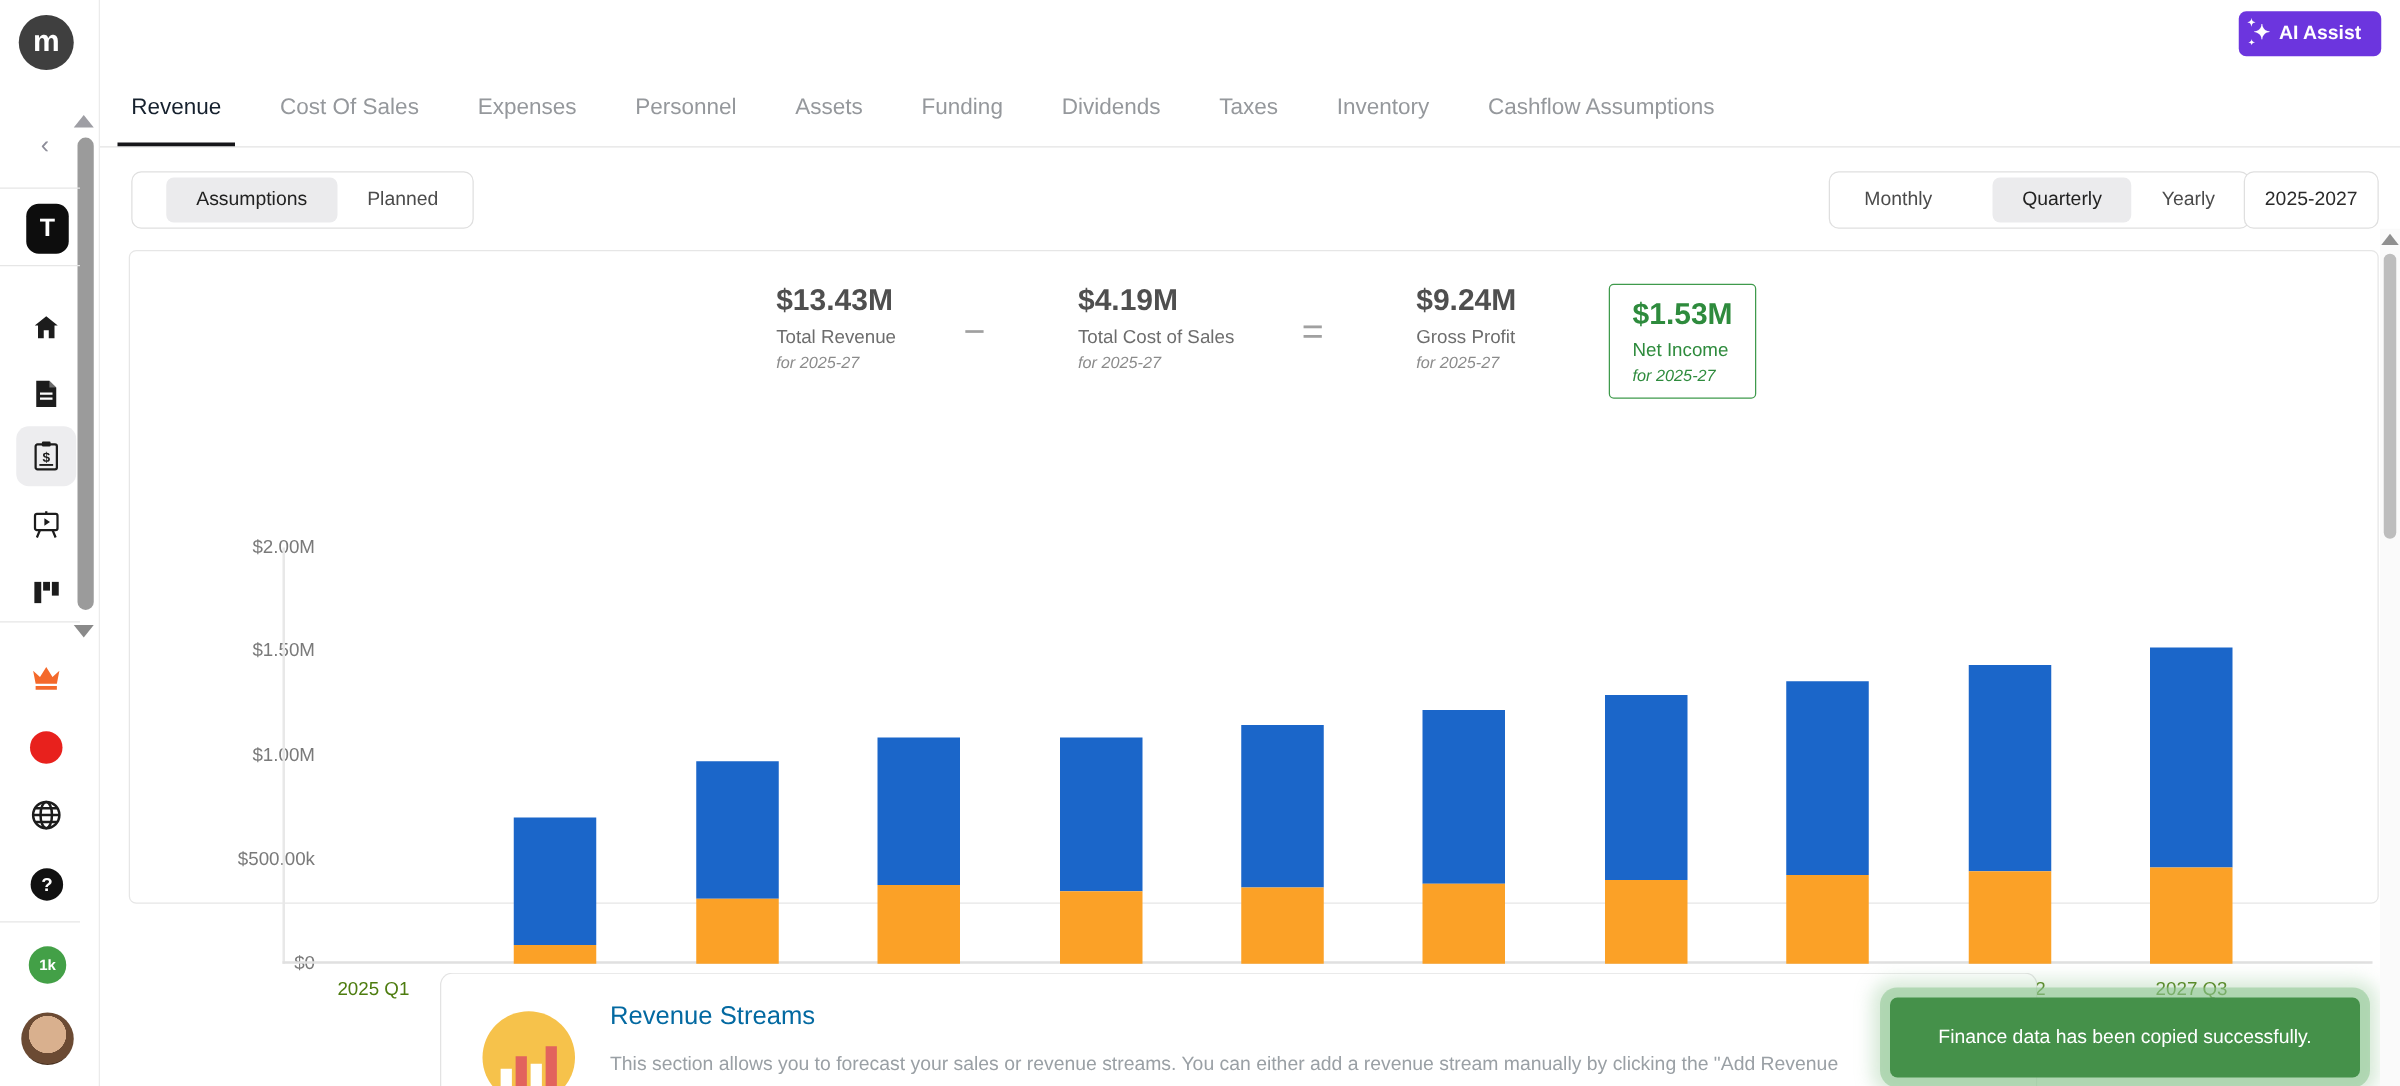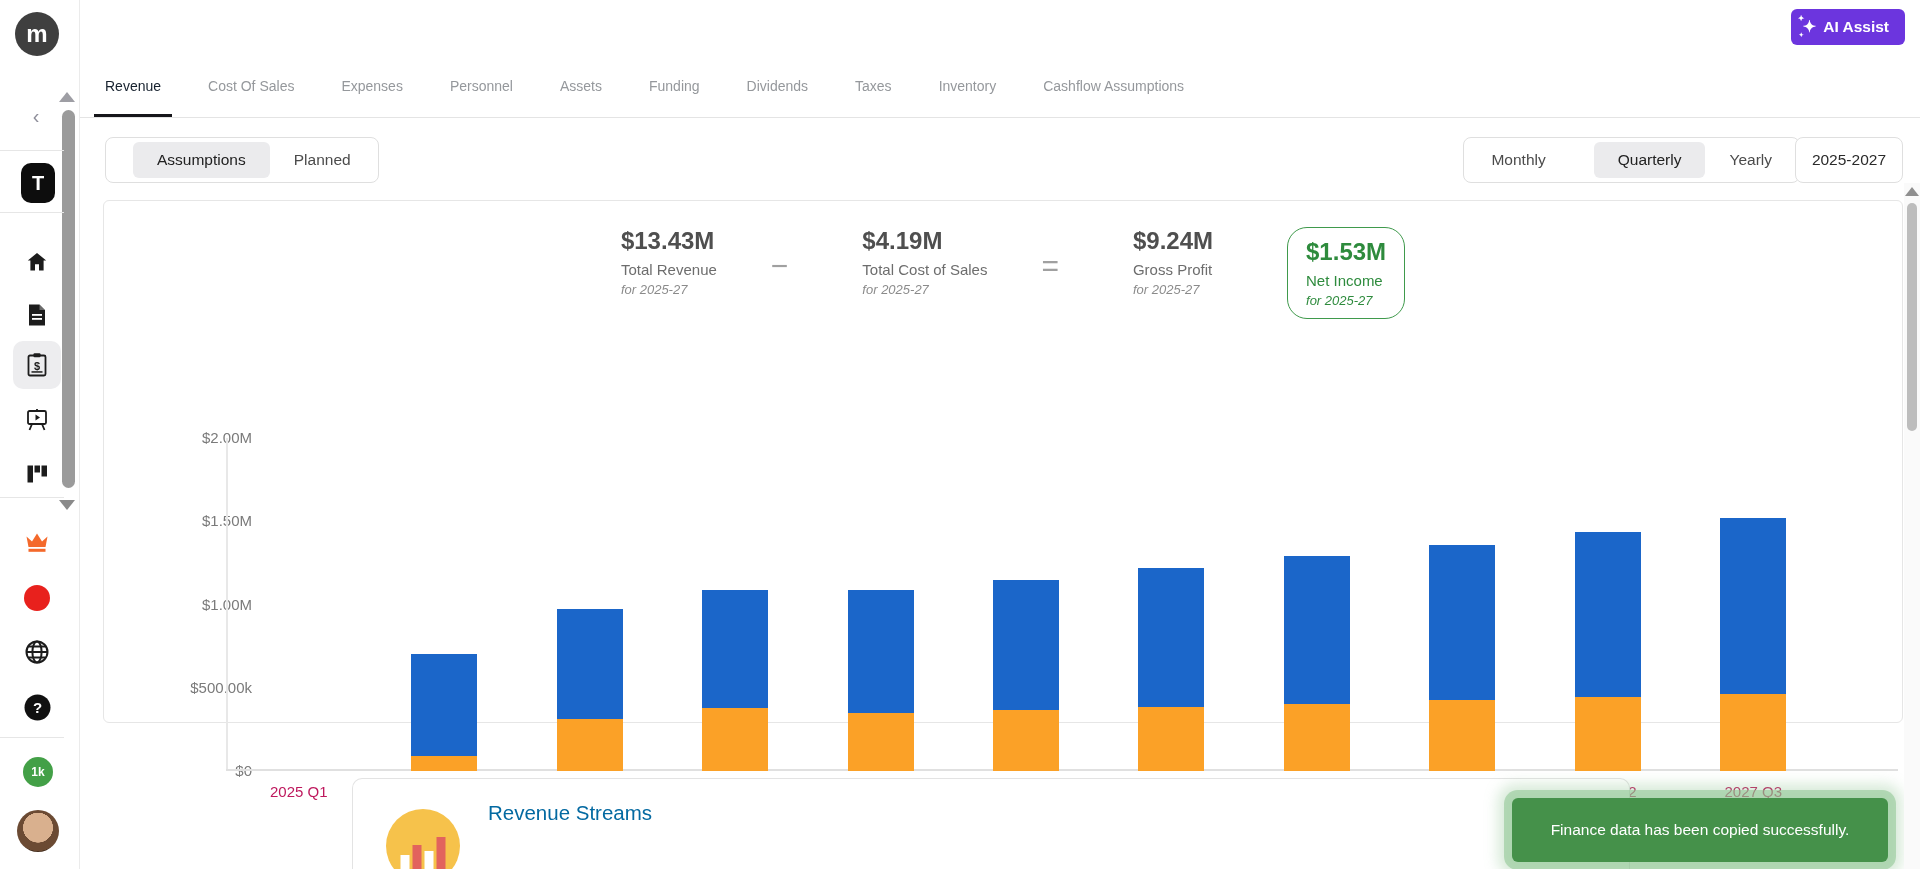--- a/index.html
+++ b/index.html
@@ -27,53 +27,53 @@
   .top-nav { position:absolute; left:505px; top:0; height:54px; display:flex; align-items:center; gap:46px; }
   .nav-item { font-size:15.5px; color:#43464b; cursor:pointer; padding:9px 4px; white-space:nowrap; }
   .nav-item.active { background:#ededf0; border-radius:22px; padding:9px 26px; font-weight:bold; color:#17181a; }
   .ai-btn { position:absolute; right:15px; top:9px; height:36px; padding:0 16px 0 12px; background:#6c35de; border-radius:6px; color:#fff; font-size:15.5px; font-weight:bold; display:flex; align-items:center; gap:7px; cursor:pointer; }
   .sparkle { position:relative; font-size:16px; line-height:1; }
   .sparkle .s2 { position:absolute; left:-5px; top:-4px; font-size:8px; }
   .sparkle .s3 { position:absolute; left:-4px; bottom:-3px; font-size:6px; }
 
   
   .tabbar { position:absolute; left:80px; top:54px; width:1840px; height:64px; border-bottom:1px solid #e4e4e4; display:flex; align-items:stretch; padding-left:25px; gap:47px; background:#fff; }
-  .tab { font-size:14px; color:#95989c; display:flex; align-items:center; position:relative; cursor:pointer; white-space:nowrap; }
+  .tab { font-size:18px; color:#95989c; display:flex; align-items:center; position:relative; cursor:pointer; white-space:nowrap; }
   .tab.active { color:#16212e; font-weight:500; }
   .tab.active::after { content:""; position:absolute; left:-11px; right:-11px; bottom:0; height:3px; background:#16161a; }
 
   
   .seg { position:absolute; top:137px; height:46px; background:#fff; border:1px solid #dfdfdf; border-radius:8px; display:flex; align-items:center; padding:3px; }
   .seg-view { left:105px; }
   .seg-period { right:120px; }
   .seg-opt { padding:9px 24px; font-size:15.5px; color:#4b4b4b; border-radius:6px; cursor:pointer; white-space:nowrap; }
   .seg-opt.active { background:#ebebed; color:#222; font-weight:500;margin-left:24px; }
   .range-btn { position:absolute; right:17px; top:137px; height:46px; background:#fff; border:1px solid #dfdfdf; border-radius:8px; padding:0 16px; font-size:15.5px; color:#2a2a2a; display:flex; align-items:center; cursor:pointer; }
 
   
   .chart-card { position:absolute; left:103px; top:200px; width:1800px; height:523px; background:#fff; border:1px solid #e6e6e6; border-radius:6px; }
   .summary { position:absolute; left:0; top:26px; width:100%; display:flex; justify-content:center; align-items:flex-start; gap:54px; }
   .stat { text-align:left;margin-left:20px; }
   .stat .v { font-size:24px; font-weight:bold; color:#4f4f4f; }
   .stat .l { font-size:15px; color:#6d6d6d; margin-top:6px; }
   .stat .p { font-size:13px; font-style:italic; color:#8b8b8b; margin-top:4px; }
   .op { font-size:30px; color:#a0a0a0; margin-top:22px; }
-  .stat.net { border:1.5px solid #3f9a4c; border-radius:20px; padding:10px 18px; }
+  .stat.net { border:1.5px solid #3f9a4c; border-radius:4px; padding:10px 18px; }
   .stat.net .v, .stat.net .l, .stat.net .p { color:#2e8b3d; }
 
   .chart { position:absolute; left:0; top:112px; right:0; bottom:0; }
   .ytick { position:absolute; left:30px; width:118px; text-align:right; font-size:15px; color:#7a7a7a; }
   .axis-y { position:absolute; left:122px; top:125px; width:2px; height:333px; background:#e8e8e8; }
   .axis-x { position:absolute; left:122px; top:456px; width:1672px; height:2px; background:#e0e0e0; }
   .cols { position:absolute; left:122px; top:125px; width:1600px; height:333px; display:flex; }
   .col { flex:1; position:relative; }
   .bar { position:absolute; bottom:0; left:50%; transform:translateX(-50%); width:66px; display:flex; flex-direction:column; }
   .seg-blue { background:#1b66c9; }
   .seg-orange { background:#fba127; }
-  .xlabel { position:absolute; top:345px; left:0; width:100%; text-align:center; font-size:15px; color:#be185d; white-space:nowrap; }
+  .xlabel { position:absolute; top:345px; left:0; width:100%; text-align:center; font-size:15px; color:#4d7c0f; white-space:nowrap; }
 
   
   .streams-card { position:absolute; left:352px; top:778px; width:1278px; height:120px; background:#fff; border:1px solid #e3e3e3; border-bottom:none; border-radius:10px 10px 0 0; }
   .streams-icon { position:absolute; left:33px; top:30px; width:74px; height:74px; border-radius:50%; background:#f6c24b; overflow:hidden; }
   .mini-bars { position:absolute; left:50%; transform:translateX(-50%); bottom:12px; display:flex; align-items:flex-end; gap:3px; }
   .mini-bars i { display:block; width:9px; }
   .streams-title { position:absolute; left:135px; top:22px; font-size:20.5px; color:#0369a1; font-weight:500; }
   .streams-desc { position:absolute; left:135px; top:62px; width:1125px; font-size:15.5px; color:#9aa0a5; line-height:1.4; }
 
   
@@ -339,20 +339,21 @@
   <section class="streams-card">
     <div class="streams-icon">
       <span class="mini-bars">
         <i style="height:16px;background:#fff"></i>
           <i style="height:26px;background:#e2635d"></i>
           <i style="height:20px;background:#fff"></i>
           <i style="height:34px;background:#e2635d"></i>
       </span>
     </div>
     <h2 class="streams-title">Revenue Streams</h2>
+    <p class="streams-desc">This section allows you to forecast your sales or revenue streams. You can either add a revenue stream manually by clicking the "Add Revenue</p>
   </section>
 
   <div class="toast">
     <span>Finance data has been copied successfully.</span>
   </div>
 
   <div class="win-scroll">
     <div class="win-up"></div>
     <div class="win-thumb"></div>
   </div>

